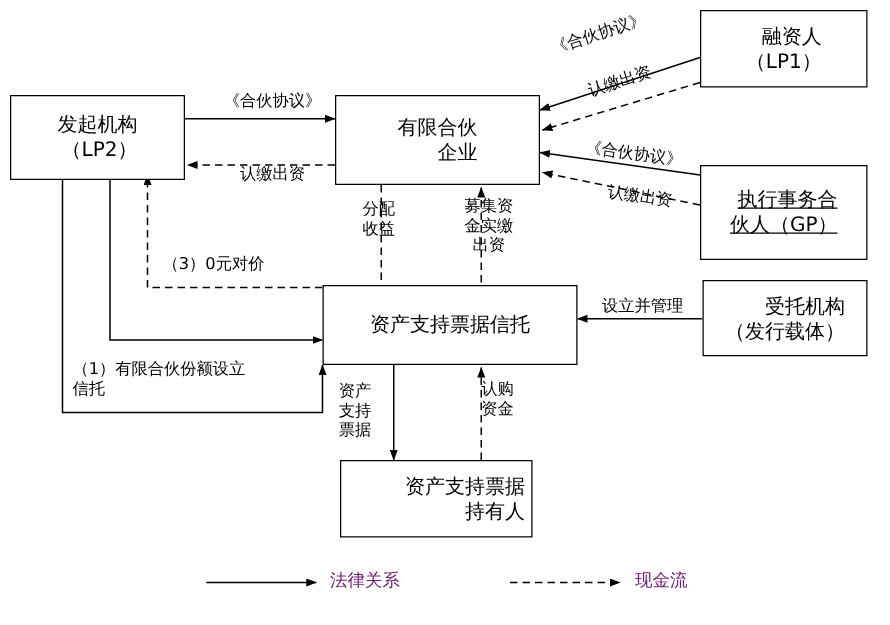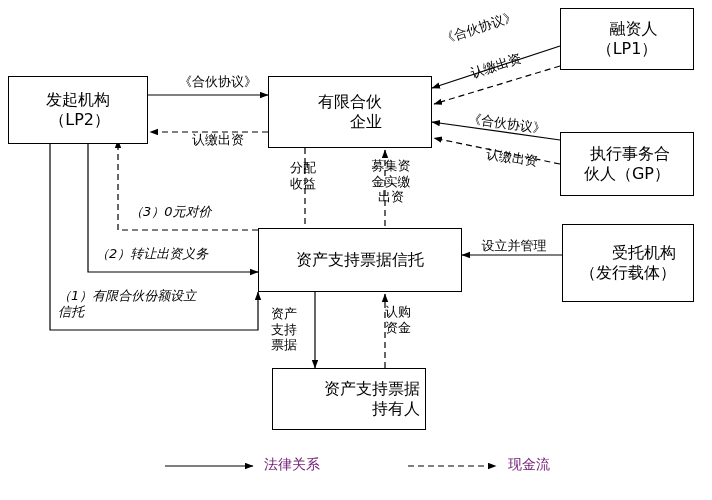--- a/index.html
+++ b/index.html
@@ -34,21 +34,21 @@
   .lbl {
     position: absolute;
     font-size: 13px;
     color: #000000;
     line-height: 1.2;
     text-align: center;
     z-index: 4;
     background: transparent;
     white-space: pre-line;
   }
-  .lbl.left { text-align: left; font-style: italic; }
+  .lbl.left { text-align: left; }
   svg.edges {
     position: absolute;
     left: 0;
     top: 0;
     width: 712px;
     height: 500px;
     z-index: 1;
   }
   .legend-lbl {
     position: absolute;
@@ -109,26 +109,26 @@
 
   <div class="node" style="left:8px; top:76px; width:140px; height:68px;">发起机构
 （LP2）</div>
 
   <div class="node" style="left:268px; top:76px; width:164px; height:72px;">有限合伙
 企业</div>
 
   <div class="node" style="left:560px; top:8px; width:134px; height:62px;">融资人
 （LP1）</div>
 
-  <div class="node" style="left:560px; top:132px; width:134px; height:64px;">执行事务合
+  <div class="node" style="left:560px; top:132px; width:134px; height:76px;text-decoration:underline;">执行事务合
 伙人（GP）</div>
 
   <div class="node" style="left:258px; top:228px; width:204px; height:64px;">资产支持票据信托</div>
 
-  <div class="node" style="left:562px; top:224px; width:132px; height:78px;">受托机构
+  <div class="node" style="left:562px; top:224px; width:132px; height:61px;">受托机构
 （发行载体）</div>
 
   <div class="node" style="left:272px; top:368px; width:154px; height:62px;padding-left:46px;">资产支持票据
 持有人</div>
 
   <div class="lbl" style="left:160px; top:74px; width:116px;">《合伙协议》</div>
 
   <div class="lbl" style="left:168px; top:132px; width:100px;">认缴出资</div>
 
   <div class="lbl" style="left:424px; top:20px; width:110px; transform:rotate(-18deg);">《合伙协议》</div>
@@ -141,21 +141,20 @@
 
   <div class="lbl" style="left:272px; top:160px; width:62px;">分配
 收益</div>
 
   <div class="lbl" style="left:362px; top:158px; width:58px;">募集资
 金实缴
 出资</div>
 
   <div class="lbl left" style="left:130px; top:204px; width:140px;">（3）0元对价</div>
 
-  <div class="lbl left" style="left:96px; top:246px; width:170px;">（2）转让出资义务</div>
 
   <div class="lbl left" style="left:58px; top:288px; width:190px;">（1）有限合伙份额设立
 信托</div>
 
   <div class="lbl" style="left:466px; top:238px; width:96px;">设立并管理</div>
 
   <div class="lbl" style="left:264px; top:306px; width:40px;">资产
 支持
 票据</div>
 

